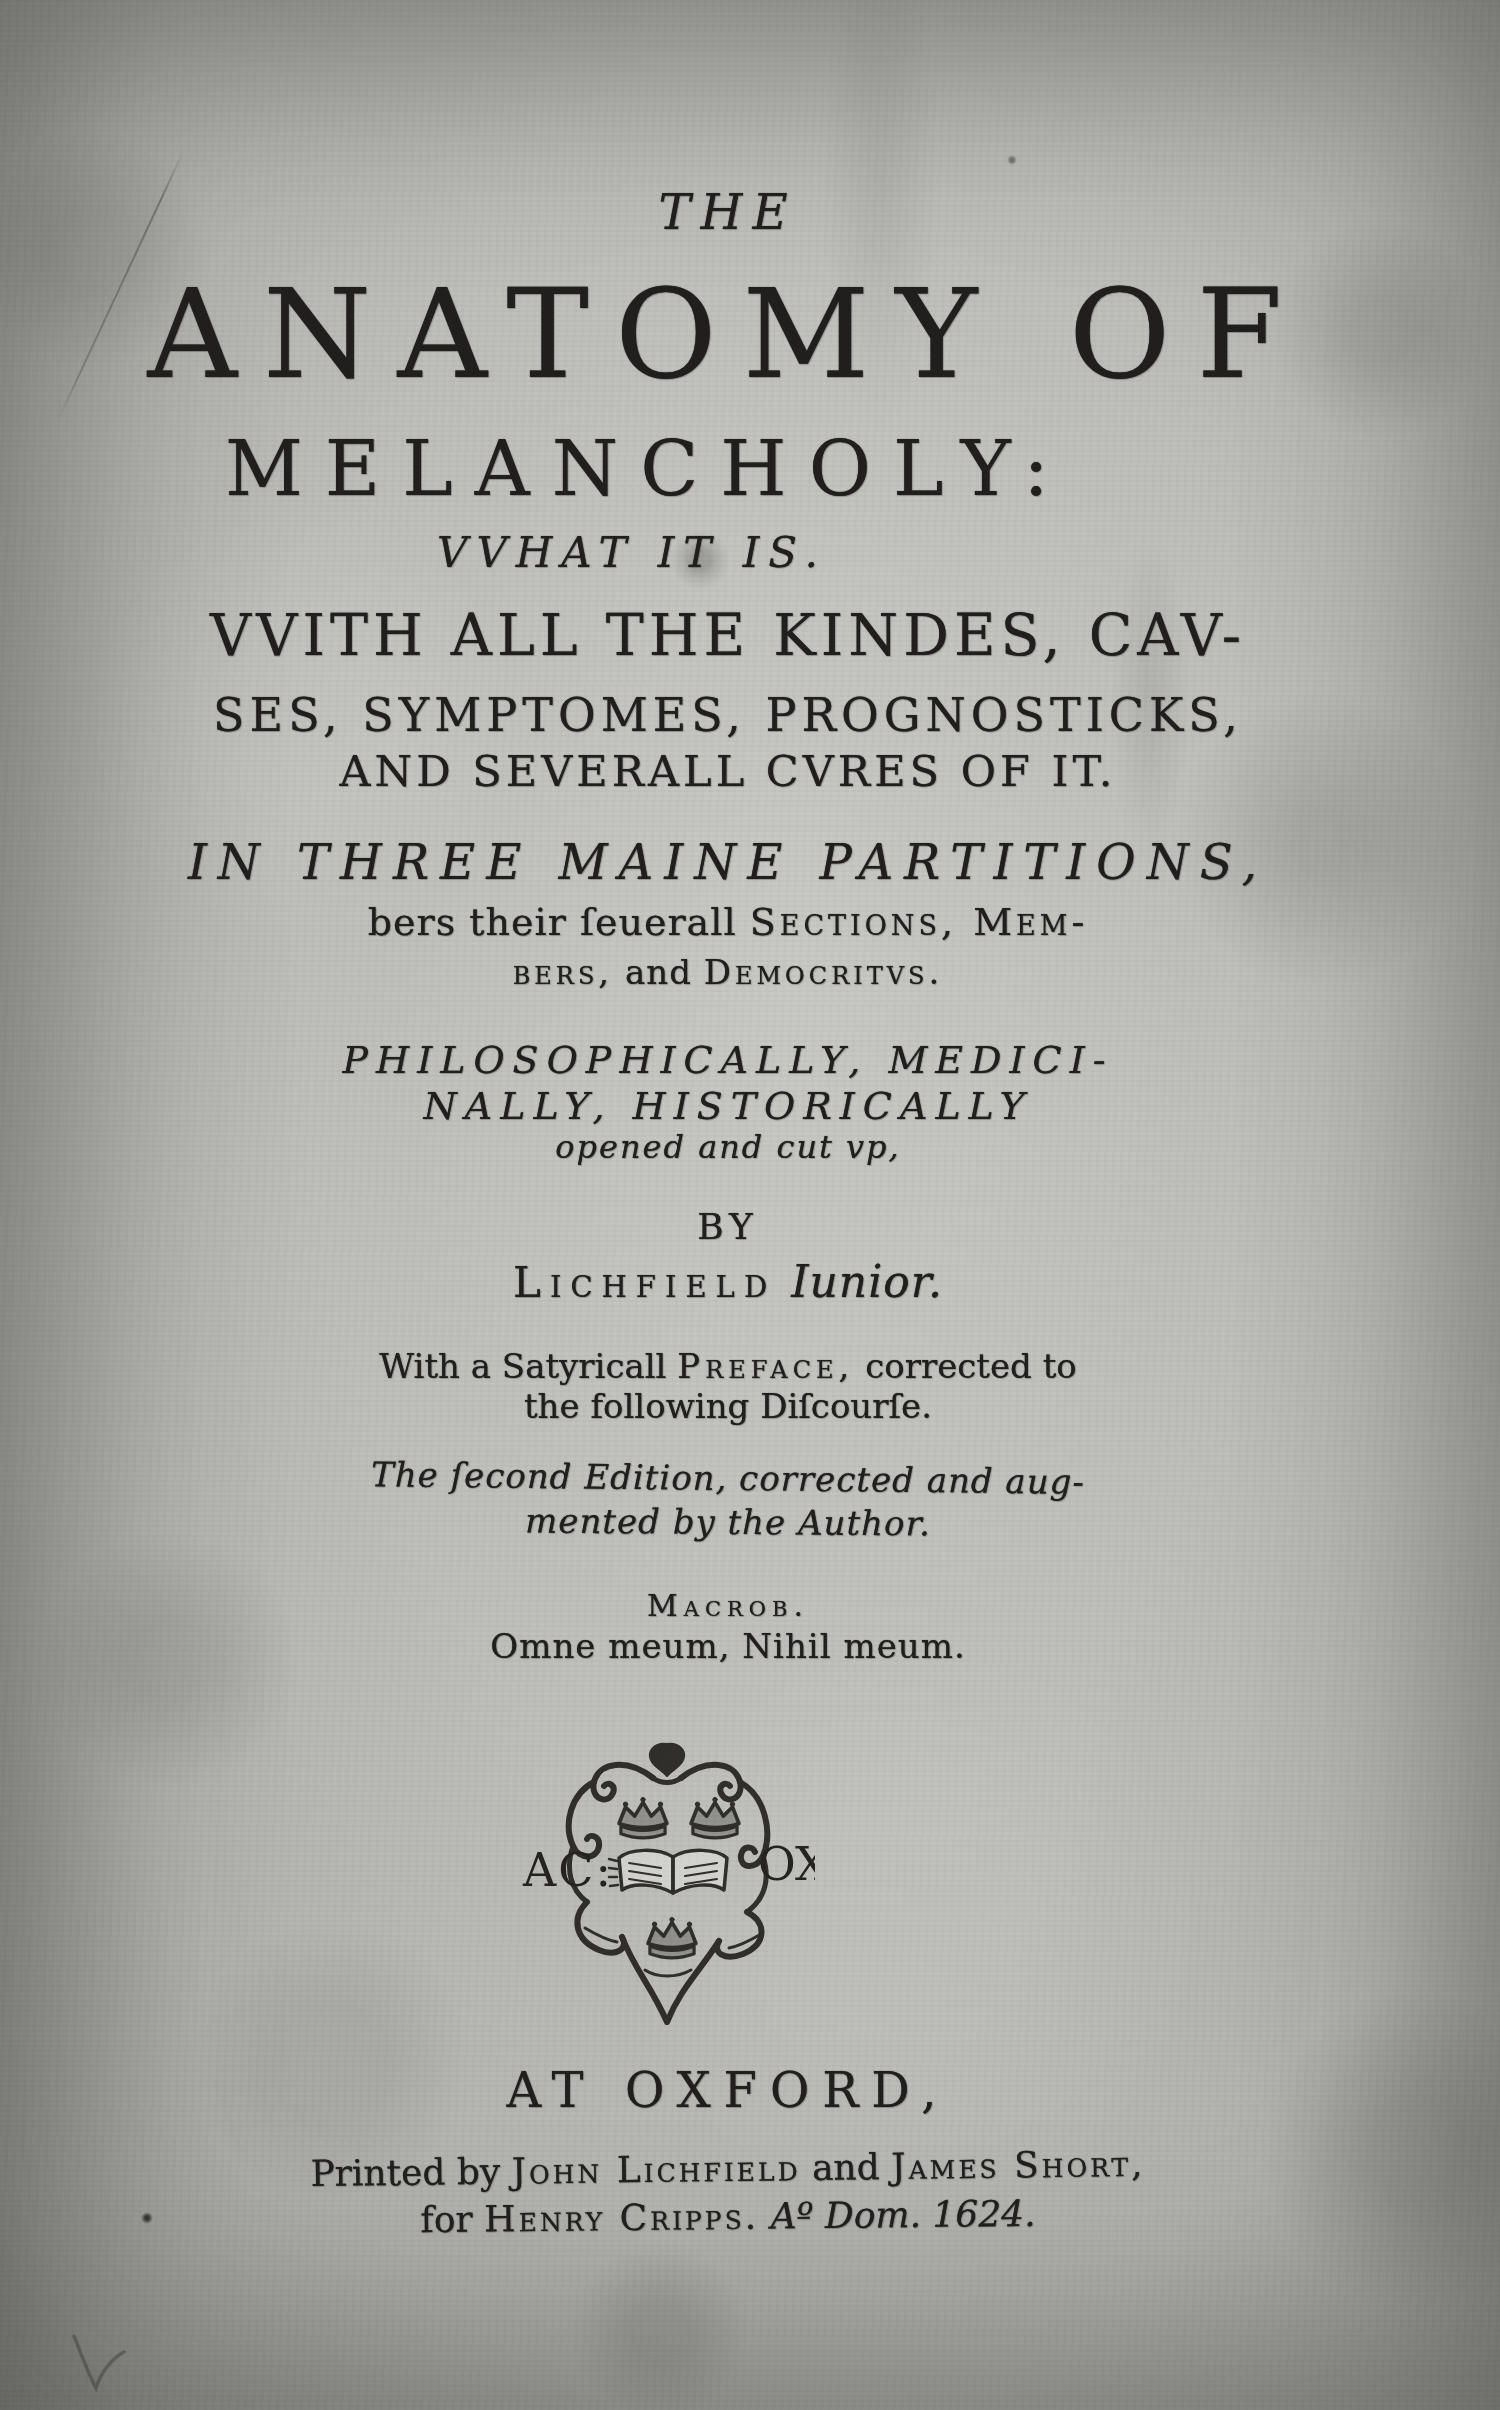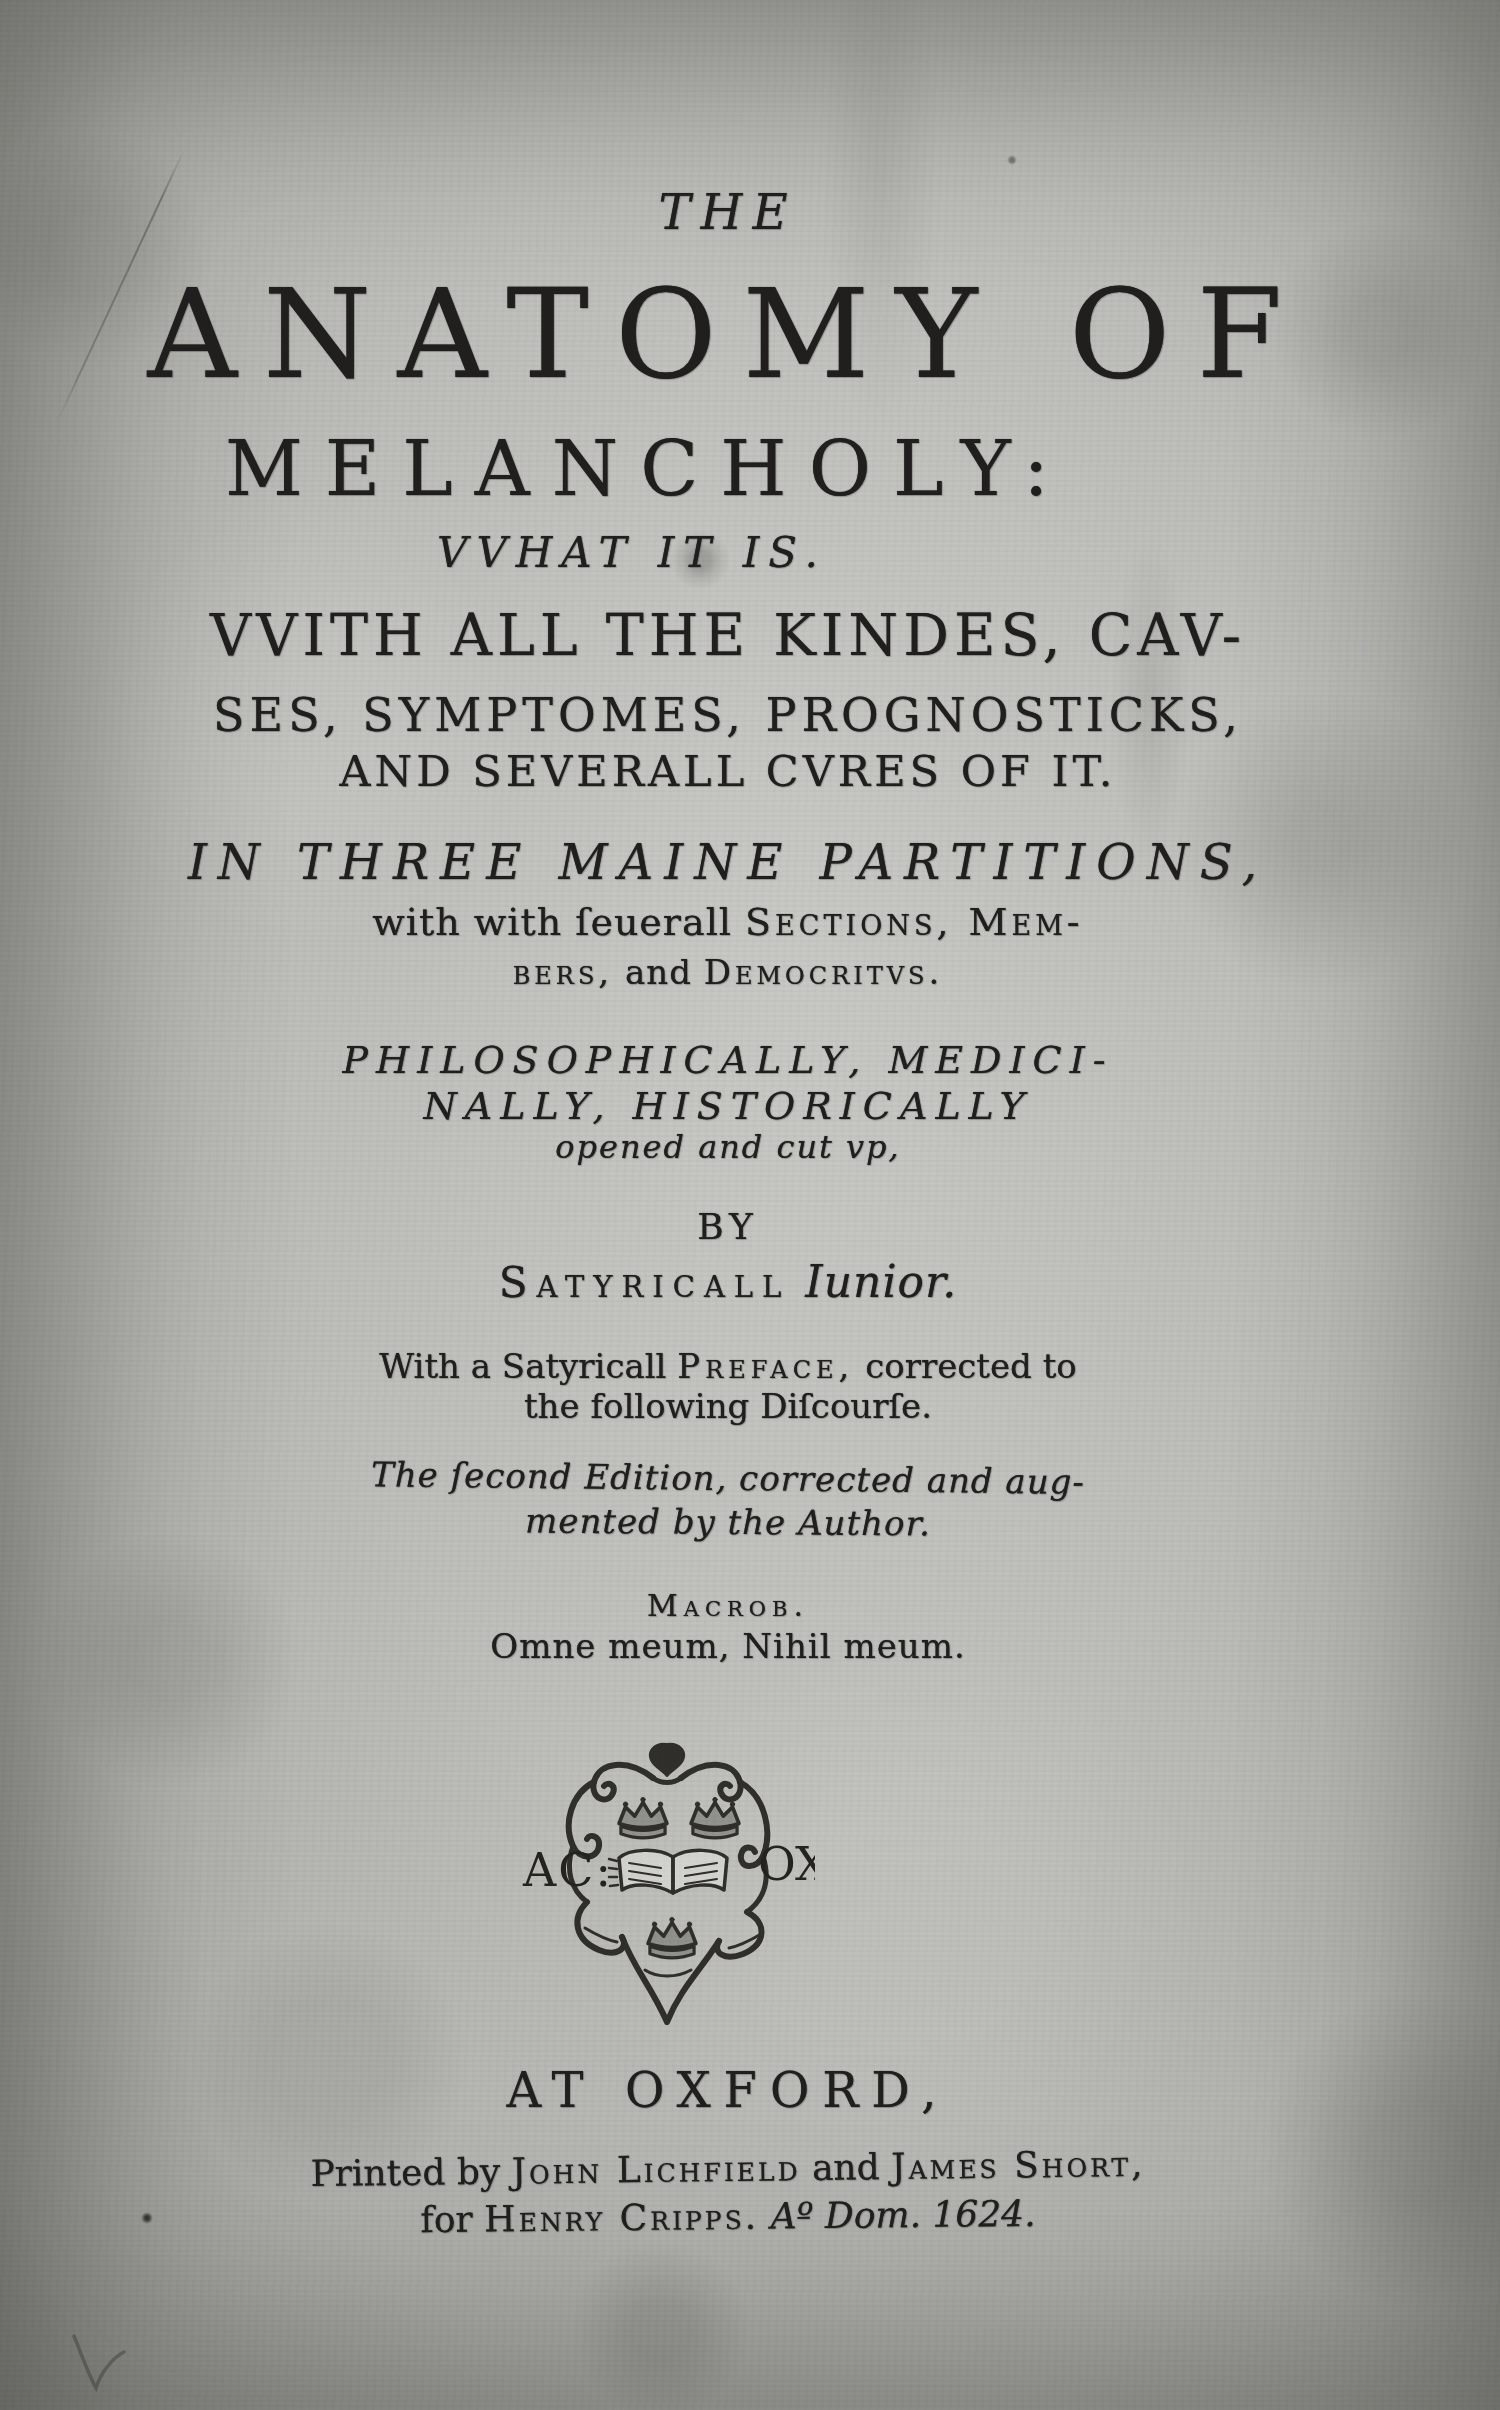--- a/index.html
+++ b/index.html
@@ -88,29 +88,29 @@
     <div class="line l-the ital">THE</div>
     <div class="line l-title1">ANATOMY OF</div>
     <div class="line l-title2">MELANCHOLY:</div>
     <div class="line l-what ital">VVHAT IT IS.</div>
 
     <div class="line l-scope1">VVITH ALL THE KINDES, CAV-</div>
     <div class="line l-scope2">SES, SYMPTOMES, PROGNOSTICKS,</div>
     <div class="line l-scope3">AND SEVERALL CVRES OF IT.</div>
 
     <div class="line l-part1 ital">IN THREE MAINE PARTITIONS,</div>
-    <div class="line l-part2"><span>with with ſeuerall </span><span class="sc">Sections, Mem-</span></div>
+    <div class="line l-part2"><span>bers their ſeuerall </span><span class="sc">Sections, Mem-</span></div>
     <div class="line l-part3"><span class="sc">bers,</span><span> and </span><span class="sc">Democritvs.</span></div>
 
     <div class="line l-meth1 ital">PHILOSOPHICALLY, MEDICI-</div>
     <div class="line l-meth2 ital">NALLY, HISTORICALLY</div>
     <div class="line l-meth3 ital">opened and cut vp,</div>
 
     <div class="line l-by">BY</div>
-    <div class="line l-author"><span class="sc">Satyricall</span><span class="ital"> Iunior.</span></div>
+    <div class="line l-author"><span class="sc">Lichfield</span><span class="ital"> Iunior.</span></div>
 
     <div class="line l-pref1"><span>With a Satyricall </span><span class="sc">Preface,</span><span> corrected to</span></div>
     <div class="line l-pref2">the following Diſcourſe.</div>
 
     <div class="line l-ed1 ital">The ſecond Edition, corrected and aug-</div>
     <div class="line l-ed2 ital">mented by the Author.</div>
 
     <div class="line l-macrob sc">Macrob.</div>
     <div class="line l-motto">Omne meum, Nihil meum.</div>
 

